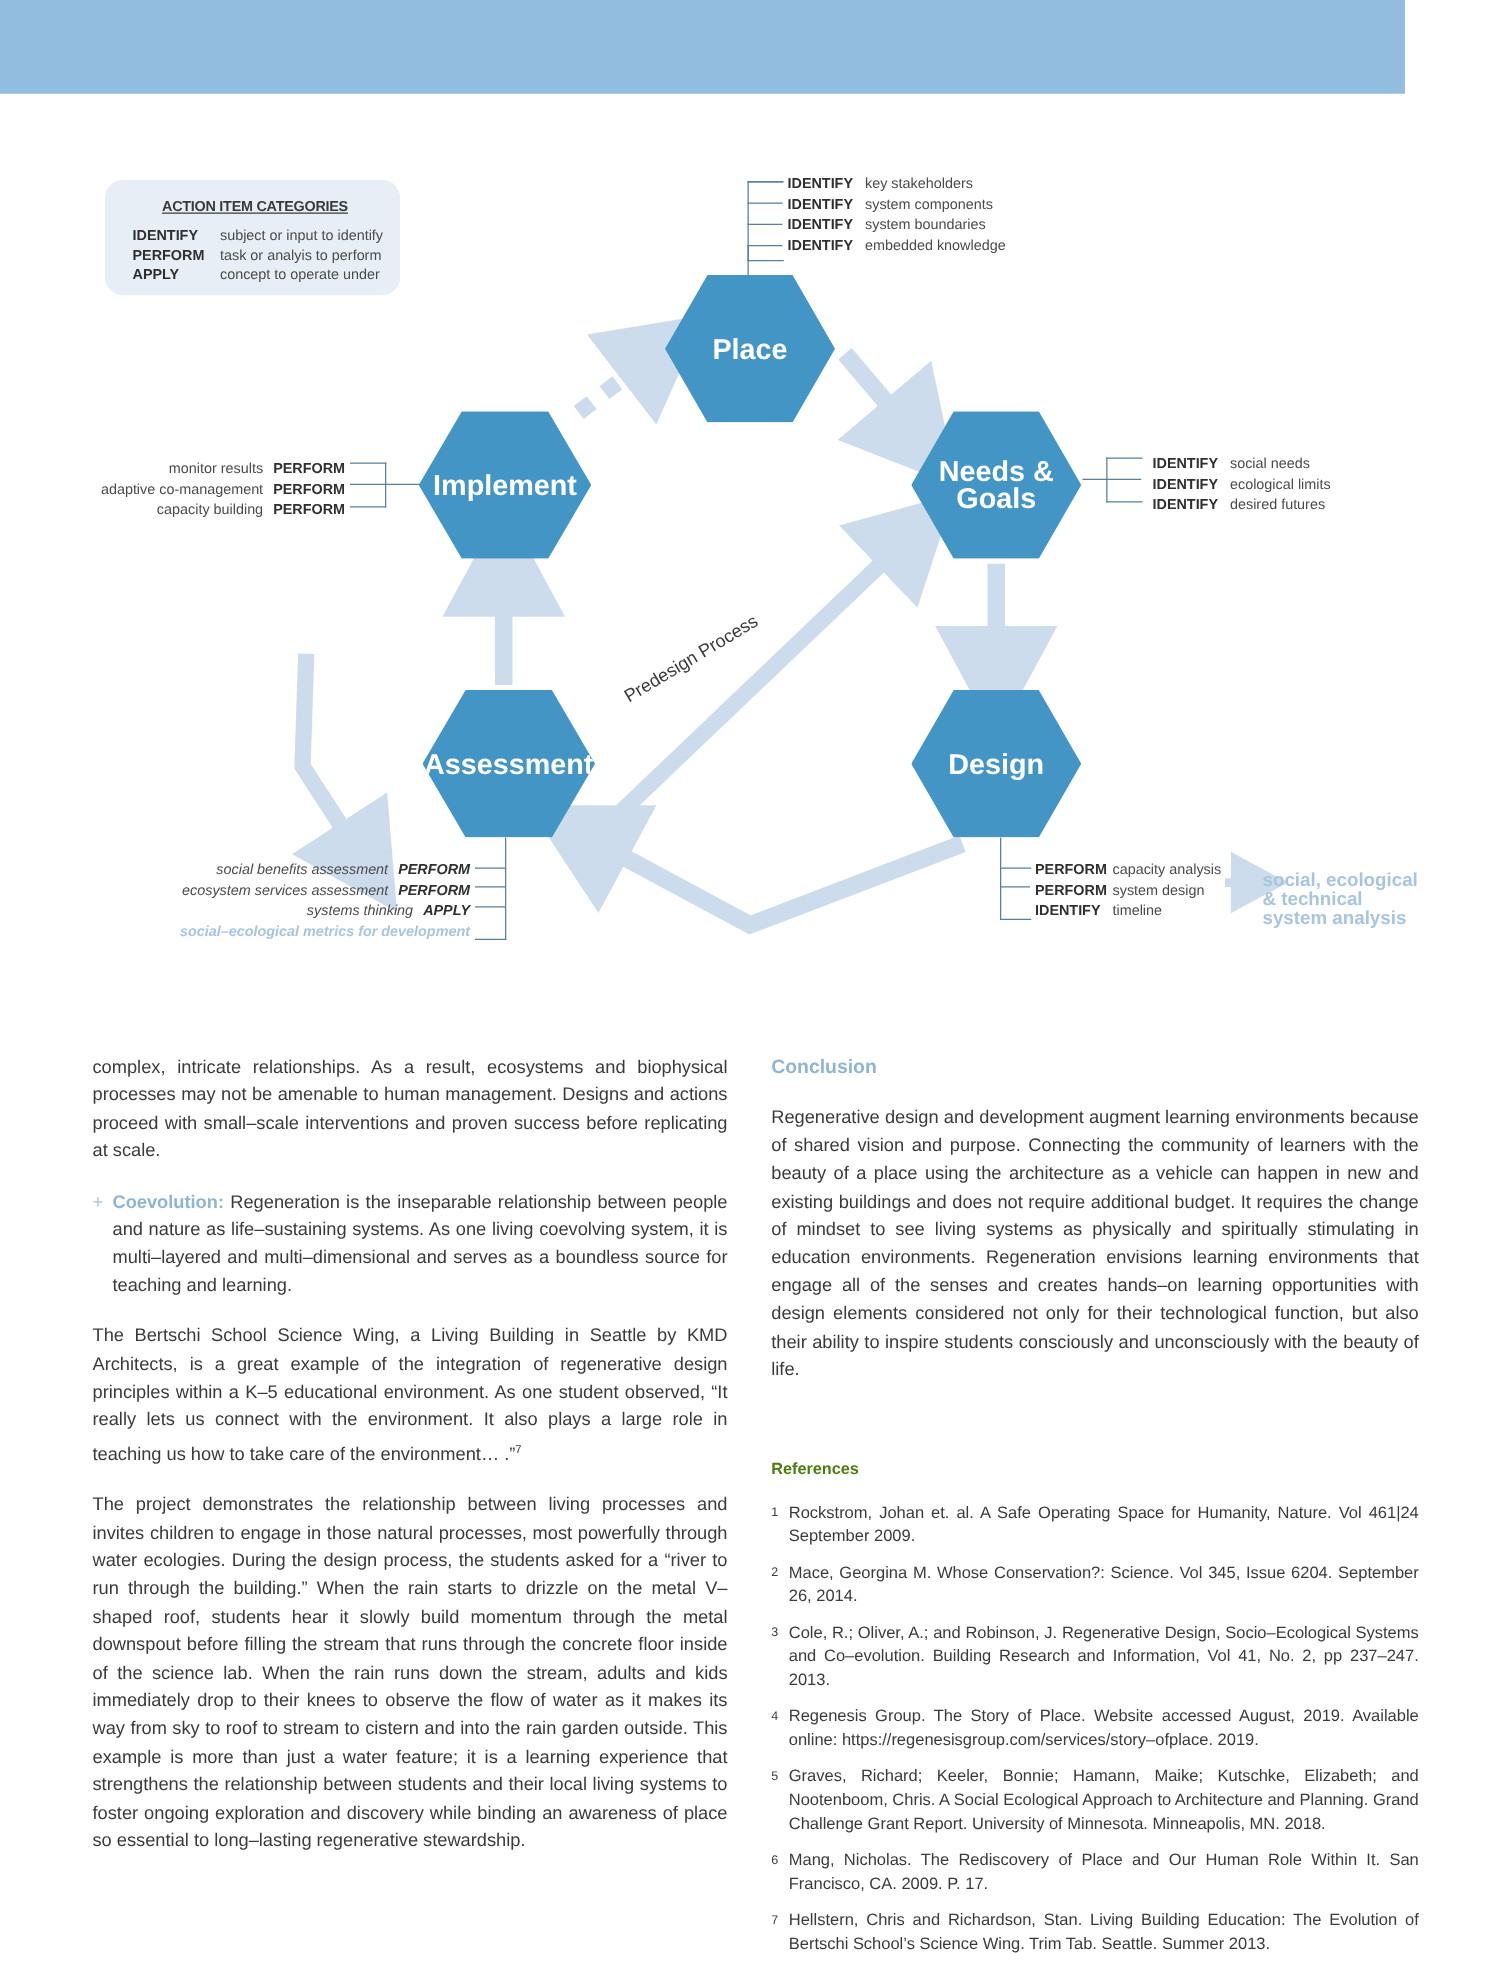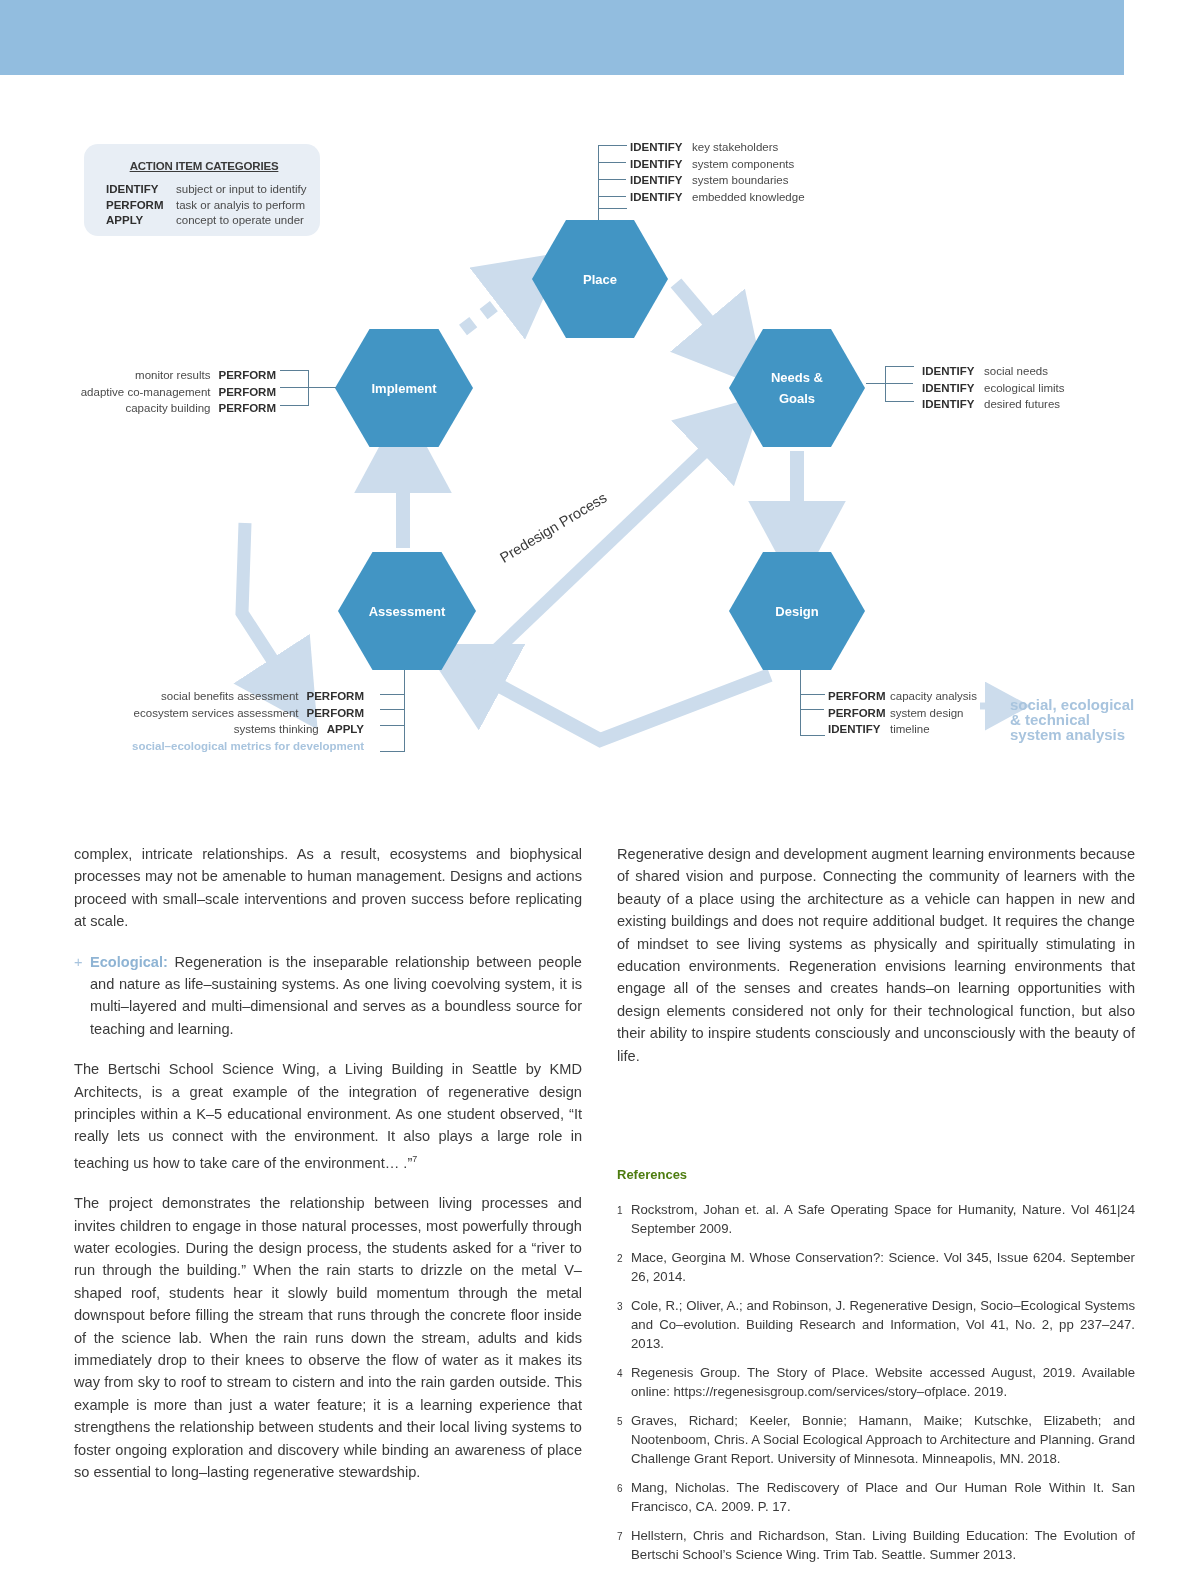--- a/index.html
+++ b/index.html
@@ -28,21 +28,21 @@
   .legend-row{display:flex;}
   .legend-key{width:70px;font-weight:bold;color:#2f2f2f;}
   .legend-val{color:#4a4a4a;}
 
   
   .hex{
     position:absolute;width:136px;height:118px;
     background:#4295c4;
     clip-path:polygon(25% 0%,75% 0%,100% 50%,75% 100%,25% 100%,0% 50%);
     display:flex;align-items:center;justify-content:center;
-    color:#ffffff;font-weight:bold;font-size:13px;text-align:center;line-height:21px;
+    color:#ffffff;font-weight:bold;font-size:23px;text-align:center;line-height:21px;
   }
   #hex-place{left:532px;top:115px;}
   #hex-needs{left:729px;top:224px;}
   #hex-design{left:729px;top:447px;}
   #hex-assessment{left:338px;top:447px;width:138px;}
   #hex-implement{left:335px;top:224px;width:138px;}
 
   
   .ann{position:absolute;font-size:11.5px;line-height:16.5px;color:#4a4a4a;}
   .ann .row{display:flex;align-items:baseline;white-space:nowrap;}
@@ -235,21 +235,21 @@
         <span class="lbl">capacity building</span>
         <span class="kw-r">PERFORM</span>
       </div>
   </div>
 
   <div class="bracket" style="left:380px;top:589px;width:24px;height:56px;border-left:none;"></div>
   <div class="bracket" style="left:380px;top:604px;width:24px;height:0;border:none;border-top:1.4px solid #5b7f96;"></div>
   <div class="bracket" style="left:380px;top:620px;width:24px;height:0;border:none;border-top:1.4px solid #5b7f96;"></div>
   <div class="bracket" style="left:404px;top:565px;width:0;height:24px;border:none;border-left:1.4px solid #5b7f96;"></div>
 
-  <div class="ann right" style="left:48px;top:583px;width:316px;">
+  <div class="ann right" style="left:60px;top:583px;width:316px;font-style:italic;">
     <div class="row">
         <span class="lbl">social benefits assessment</span>
         <span class="kw-r">PERFORM</span>
       </div>
     <div class="row">
         <span class="lbl">ecosystem services assessment</span>
         <span class="kw-r">PERFORM</span>
       </div>
     <div class="row">
         <span class="lbl">systems thinking</span>
@@ -280,29 +280,30 @@
   </div>
 
   <div class="note-blue" style="left:1010px;top:592px;">social, ecological &amp; technical system analysis</div>
 </div>
 
 <div class="col col-left">
   <p>complex, intricate relationships. As a result, ecosystems and biophysical processes may not be amenable to human management. Designs and actions proceed with small–scale interventions and proven success before replicating at scale.</p>
 
   <div class="bullet-row">
     <span class="bullet-mark">+</span>
-    <span class="bullet-body"><span class="kw-blue">Ecological:</span><span> Regeneration is the inseparable relationship between people and nature as life–sustaining systems. As one living coevolving system, it is multi–layered and multi–dimensional and serves as a boundless source for teaching and learning.</span></span>
+    <span class="bullet-body"><span class="kw-blue">Coevolution:</span><span> Regeneration is the inseparable relationship between people and nature as life–sustaining systems. As one living coevolving system, it is multi–layered and multi–dimensional and serves as a boundless source for teaching and learning.</span></span>
   </div>
 
   <p><span>The Bertschi School Science Wing, a Living Building in Seattle by KMD Architects, is a great example of the integration of regenerative design principles within a K–5 educational environment. As one student observed, “It really lets us connect with the environment. It also plays a large role in teaching us how to take care of the environment… .”</span><sup>7</sup></p>
 
   <p>The project demonstrates the relationship between living processes and invites children to engage in those natural processes, most powerfully through water ecologies. During the design process, the students asked for a “river to run through the building.” When the rain starts to drizzle on the metal V–shaped roof, students hear it slowly build momentum through the metal downspout before filling the stream that runs through the concrete floor inside of the science lab. When the rain runs down the stream, adults and kids immediately drop to their knees to observe the flow of water as it makes its way from sky to roof to stream to cistern and into the rain garden outside. This example is more than just a water feature; it is a learning experience that strengthens the relationship between students and their local living systems to foster ongoing exploration and discovery while binding an awareness of place so essential to long–lasting regenerative stewardship.</p>
 </div>
 
 <div class="col col-right">
+  <p class="heading-blue">Conclusion</p>
   <p>Regenerative design and development augment learning environments because of shared vision and purpose. Connecting the community of learners with the beauty of a place using the architecture as a vehicle can happen in new and existing buildings and does not require additional budget. It requires the change of mindset to see living systems as physically and spiritually stimulating in education environments. Regeneration envisions learning environments that engage all of the senses and creates hands–on learning opportunities with design elements considered not only for their technological function, but also their ability to inspire students consciously and unconsciously with the beauty of life.</p>
 </div>
 
 <div class="refs">
   <p class="heading-dark">References</p>
 
   <div class="ref-item">
     <span class="ref-num">1</span>
     <span class="ref-txt">Rockstrom, Johan et. al. A Safe Operating Space for Humanity, Nature. Vol 461|24 September 2009.</span>
   </div>

